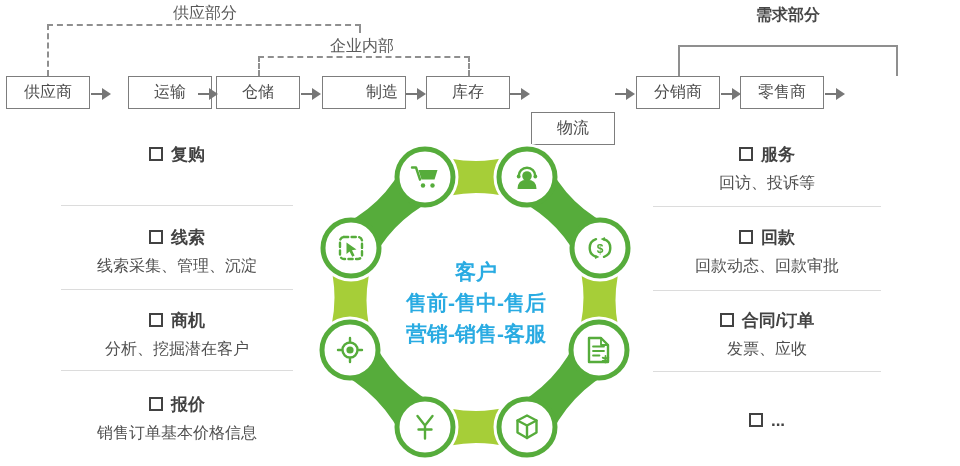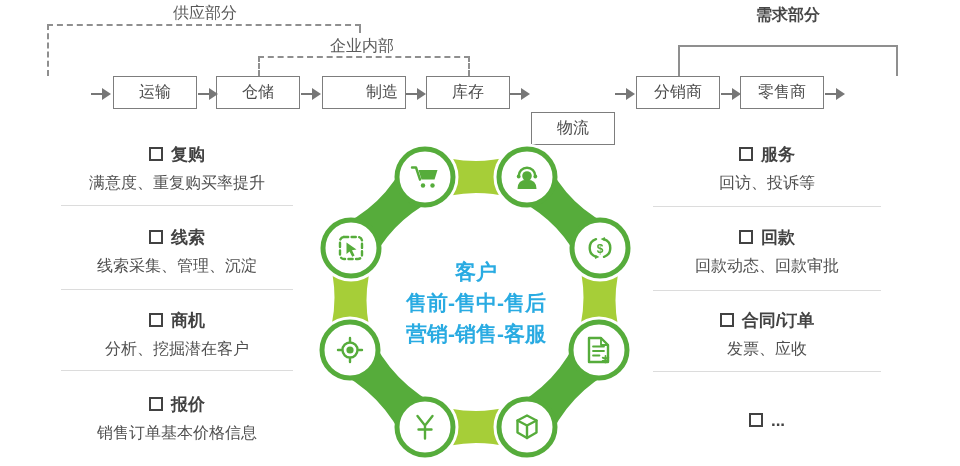--- a/index.html
+++ b/index.html
@@ -46,39 +46,39 @@
 <div class="stage">
 
   <div class="blabel" style="left:120px;top:3px;">供应部分</div>
   <div class="blabel" style="left:277px;top:36px;">企业内部</div>
   <div class="blabel bold" style="left:703px;top:5px;">需求部分</div>
   <div class="bracket b-supply"></div>
   <div class="bracket b-supply-tick"></div>
   <div class="bracket b-internal"></div>
   <div class="bracket b-demand"></div>
 
-  <div class="fbox" style="left:113px;">运输</div>
+  <div class="fbox" style="left:6px;">供应商</div>
+  <div class="fbox" style="left:128px;">运输</div>
   <div class="fbox" style="left:216px;">仓储</div>
   <div class="fbox" style="left:322px;padding-left:36px;">制造</div>
   <div class="fbox" style="left:426px;">库存</div>
   <div class="fbox" style="left:531px;margin-top:36px;">物流</div>
   <div class="fbox" style="left:636px;">分销商</div>
   <div class="fbox" style="left:740px;">零售商</div>
   <div class="arrow" style="left:91px;"></div>
   <div class="arrow" style="left:198px;"></div>
   <div class="arrow" style="left:301px;"></div>
   <div class="arrow" style="left:406px;"></div>
   <div class="arrow" style="left:510px;"></div>
   <div class="arrow" style="left:615px;"></div>
   <div class="arrow" style="left:721px;"></div>
   <div class="arrow" style="left:825px;"></div>
 
   <div class="col col-left">
     <div class="ftitle" style="top:144px;"><span class="bullet"></span><span>复购</span></div>
-    <div class="fdesc" style="top:172px;">满意度、重复购买率提升</div>
     <div class="divider" style="top:205px;"></div>
     <div class="ftitle" style="top:227px;"><span class="bullet"></span><span>线索</span></div>
     <div class="fdesc" style="top:255px;">线索采集、管理、沉淀</div>
     <div class="divider" style="top:289px;"></div>
     <div class="ftitle" style="top:310px;"><span class="bullet"></span><span>商机</span></div>
     <div class="fdesc" style="top:338px;">分析、挖掘潜在客户</div>
     <div class="divider" style="top:370px;"></div>
     <div class="ftitle" style="top:394px;"><span class="bullet"></span><span>报价</span></div>
     <div class="fdesc" style="top:422px;">销售订单基本价格信息</div>
   </div>

